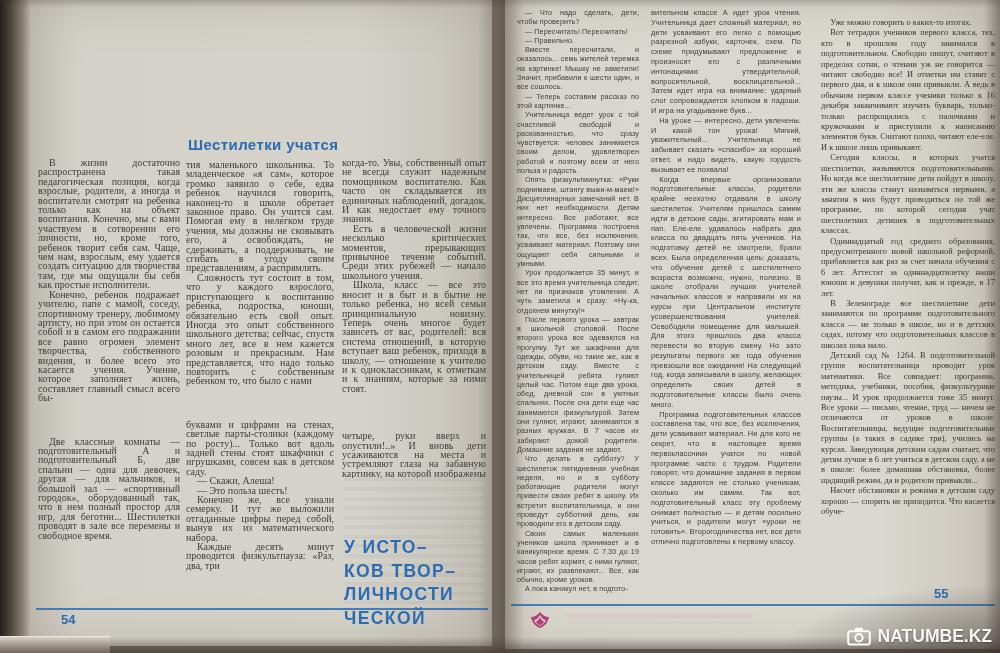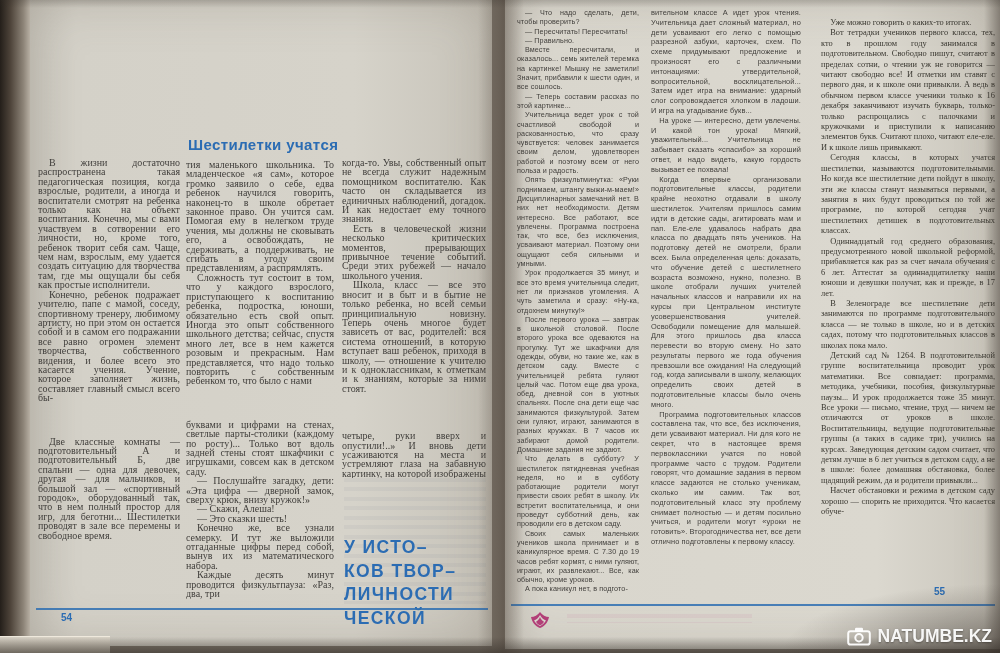--- a/index.html
+++ b/index.html
@@ -38,21 +38,21 @@
   #r-col2{font-size:7.4px;line-height:9.8px;letter-spacing:.1px;}
   #r-col3{font-size:8.4px;line-height:10.4px;color:#38362f;}
   
   .article-heading{position:absolute;font-family:"Liberation Sans",sans-serif;
     font-weight:700;font-size:15px;letter-spacing:.4px;color:#2b6cb3;}
   .section-title{position:absolute;font-family:"Liberation Sans",sans-serif;
     font-weight:700;font-size:17.5px;line-height:23.5px;letter-spacing:1.4px;color:#2b6cb3;}
   
   .rule{position:absolute;height:2px;background:#2e6eb2;opacity:.85;}
   .pagenum{position:absolute;font-family:"Liberation Sans",sans-serif;
-    font-size:10px;font-weight:700;color:#2b6cb3;padding-left:9px;}
+    font-size:13px;font-weight:700;color:#2b6cb3;padding-left:9px;}
   
   .ghost{position:absolute;opacity:.45;pointer-events:none;
     background:repeating-linear-gradient(180deg,rgba(100,110,135,.16) 0 4px,rgba(100,110,135,0) 4px 9.5px);
     filter:blur(.6px);}
   .ghost-pink{position:absolute;opacity:.35;pointer-events:none;filter:blur(.7px);
     background:repeating-linear-gradient(180deg,rgba(190,90,140,.25) 0 4px,rgba(190,90,140,0) 4px 8px);}
   
   .watermark{position:absolute;right:8px;bottom:6px;display:flex;align-items:center;gap:7px;
     font-family:"Liberation Sans",sans-serif;font-weight:700;font-size:17.5px;
     color:rgba(255,255,255,.94);text-shadow:0 1px 2px rgba(40,35,30,.5);}
@@ -78,23 +78,22 @@
     </div>
 
     <div class="col serif-s" style="left:156px;top:160px;width:148px;height:450px;">
       <div class="cont">
           <p>тия маленького школьника. То младенческое «я сам», которое громко заявило о себе, едва ребенок научился говорить, наконец-то в школе обретает законное право. Он учится сам. Помогая ему в нелегком труде учения, мы должны не сковывать его, а освобождать, не сдерживать, а поддерживать, не сгибать в угоду своим представлениям, а распрямлять.</p>
           <p>Сложность тут состоит в том, что у каждого взрослого, приступающего к воспитанию ребенка, подростка, юноши, обязательно есть свой опыт. Иногда это опыт собственного школьного детства; сейчас, спустя много лет, все в нем кажется розовым и прекрасным. Нам представляется, что надо только повторить с собственным ребенком то, что было с нами</p>
         </div>
       <div class="gap34"></div>
       <div class="cont">
           <p>буквами и цифрами на стенах, светлые парты-столики (каждому по росту)... Только вот вдоль задней стены стоят шкафчики с игрушками, совсем как в детском саду.</p>
-          <p>— Послушайте загадку, дети: «Эта цифра — дверной замок, сверху крюк, внизу кружок!»</p>
           <p>— Скажи, Алеша!</p>
-          <p>— Это сказки шесть!</p>
+          <p>— Это польза шесть!</p>
           <p>Конечно же, все узнали семерку. И тут же выложили отгаданные цифры перед собой, вынув их из математического набора.</p>
           <p>Каждые десять минут проводится физкультпауза: «Раз, два, три</p>
         </div>
     </div>
 
     <div class="col serif-s" style="left:312px;top:158px;width:144px;height:320px;">
       <div class="cont">
           <p>когда-то. Увы, собственный опыт не всегда служит надежным помощником воспитателю. Как часто он складывается из единичных наблюдений, догадок. И как недостает ему точного знания.</p>
           <p>Есть в человеческой жизни несколько критических моментов, прерывающих привычное течение событий. Среди этих рубежей — начало школьного учения.</p>
           <p>Школа, класс — все это вносит и в быт и в бытие не только ребенка, но всей семьи принципиальную новизну. Теперь очень многое будет зависеть от вас, родителей: вся система отношений, в которую вступает ваш ребенок, приходя в школу, — отношение к учителю и к одноклассникам, к отметкам и к знаниям, которые за ними стоят.</p>

